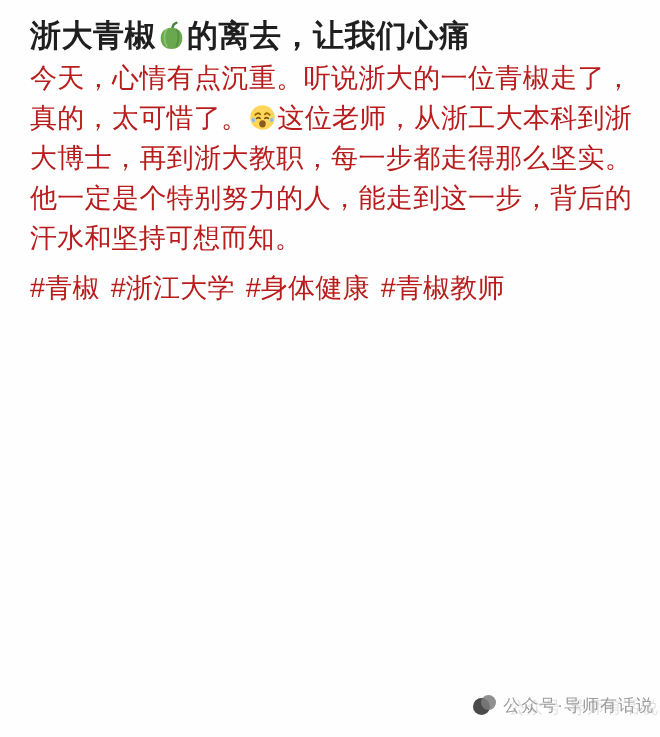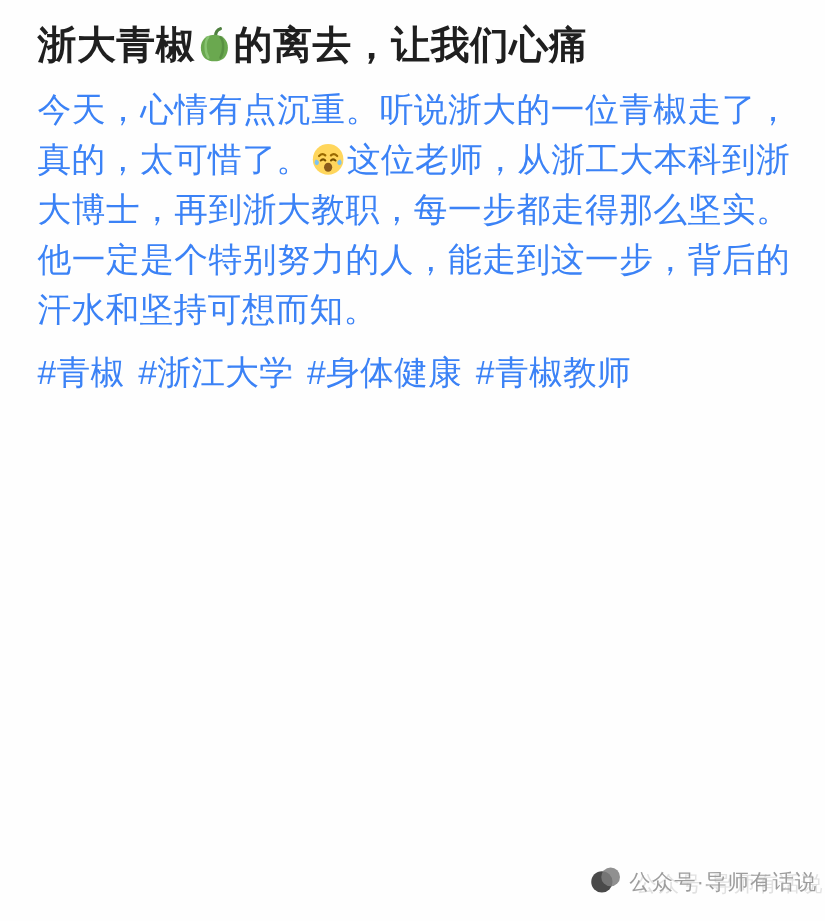--- a/index.html
+++ b/index.html
@@ -14,26 +14,25 @@
     padding: 14px 28px 0 30px;
     position: relative;
     width: 660px; height: 737px;
   }
   .post-title {
     font-size: 31px;
     font-weight: bold;
     color: #1f1f1f;
     line-height: 44px;
     letter-spacing: 0.5px;
-    margin-bottom: 10px;
     white-space: nowrap;
   }
   .post-body p {
     font-size: 27px;
-    color: #3b82f6;
+    color: #b91c1c;
     line-height: 40px;
     letter-spacing: 0.2px;
     text-align: justify;
     word-break: break-all;
   }
   .emoji {
     display: inline-block;
     vertical-align: -5px;
     line-height: 1;
   }
@@ -44,21 +43,21 @@
     color: #2f4e66;
     line-height: 40px;
     white-space: nowrap;
   }
   .hashtags span { margin-right: 11px; }
   .watermark {
     position: absolute;
     top: 694px;
     right: 6px;
     display: flex;
-    align-items: flex-start;
+    align-items: flex-end;
     gap: 6px;
   }
   .watermark-icon {
     width: 24px; height: 22px;
     position: relative;
     flex: 0 0 auto;
   }
   .watermark-icon .c1 {
     position: absolute; left: 0; top: 3px;
     width: 17px; height: 17px; border-radius: 50%;

